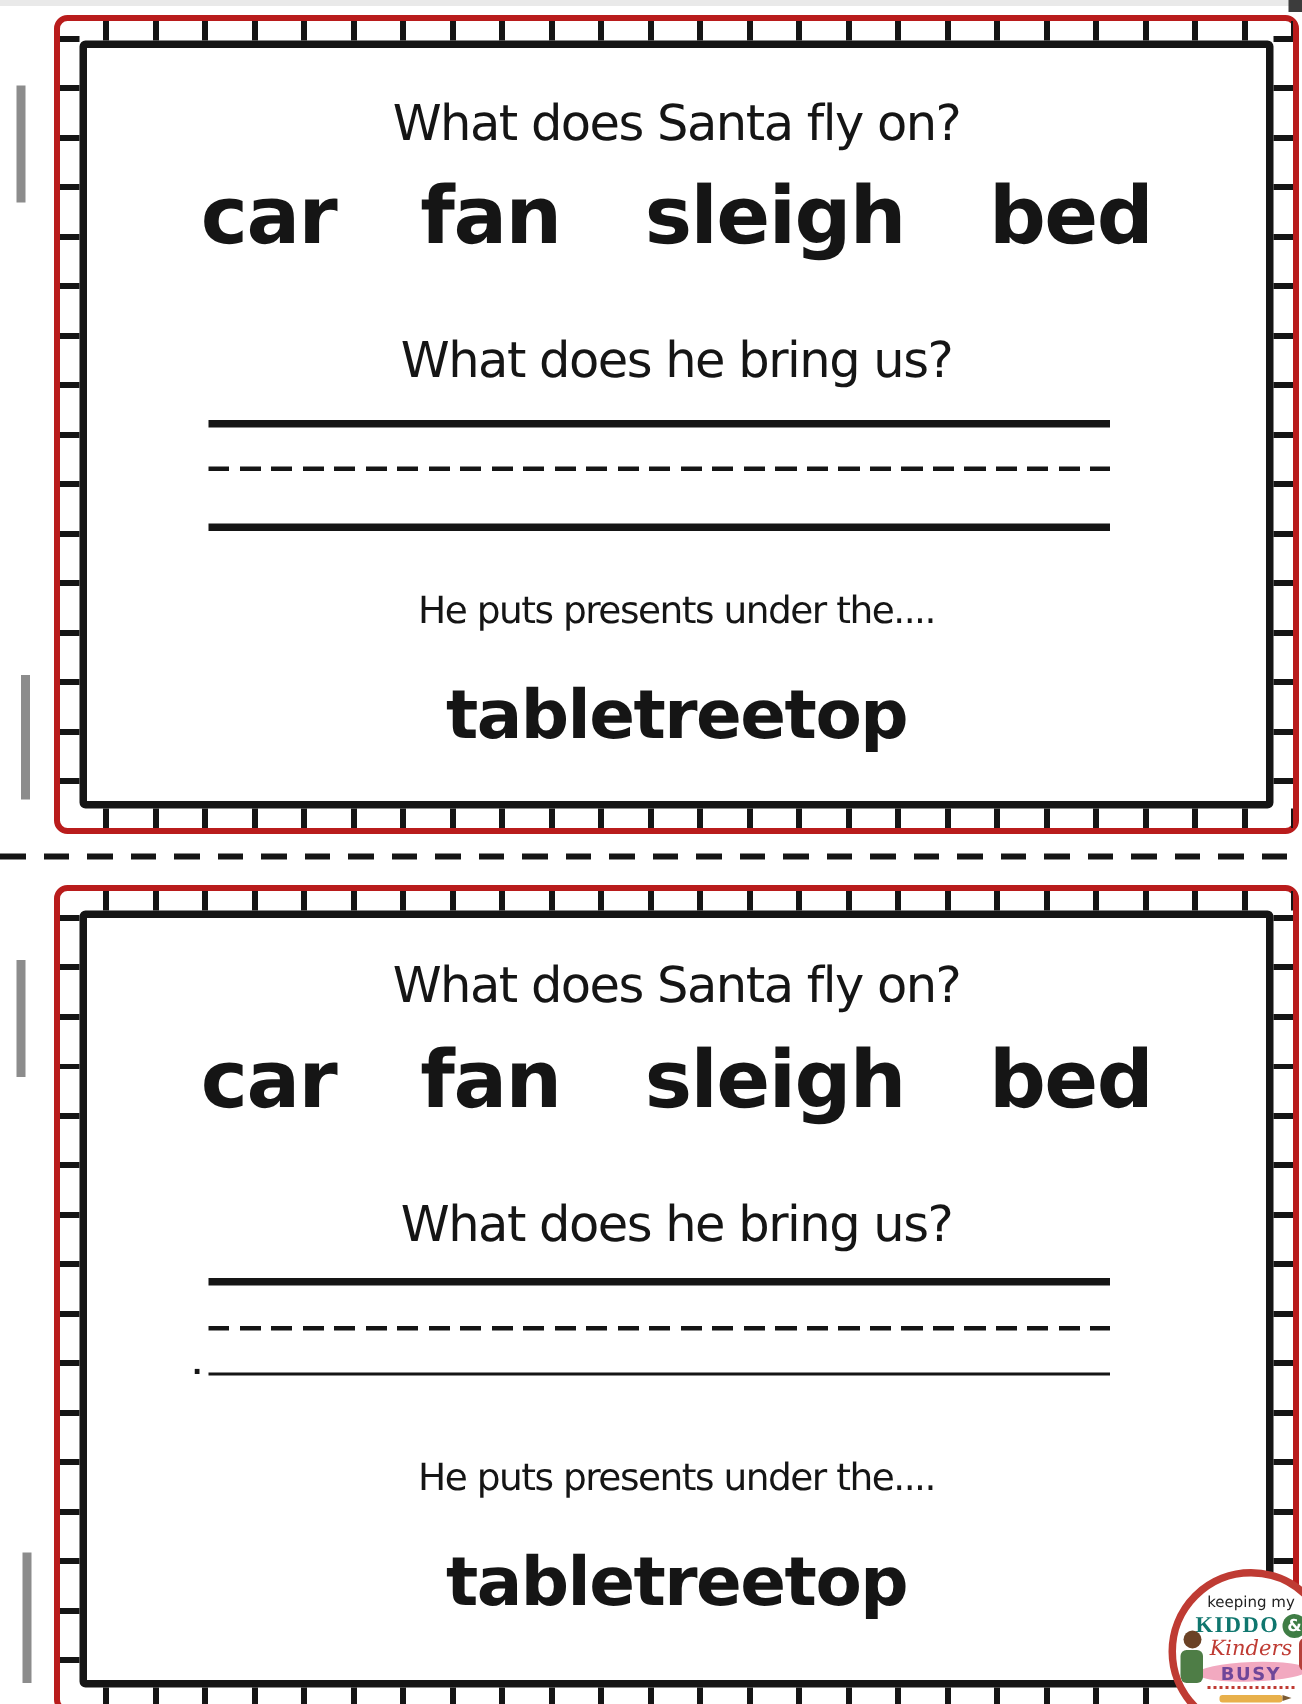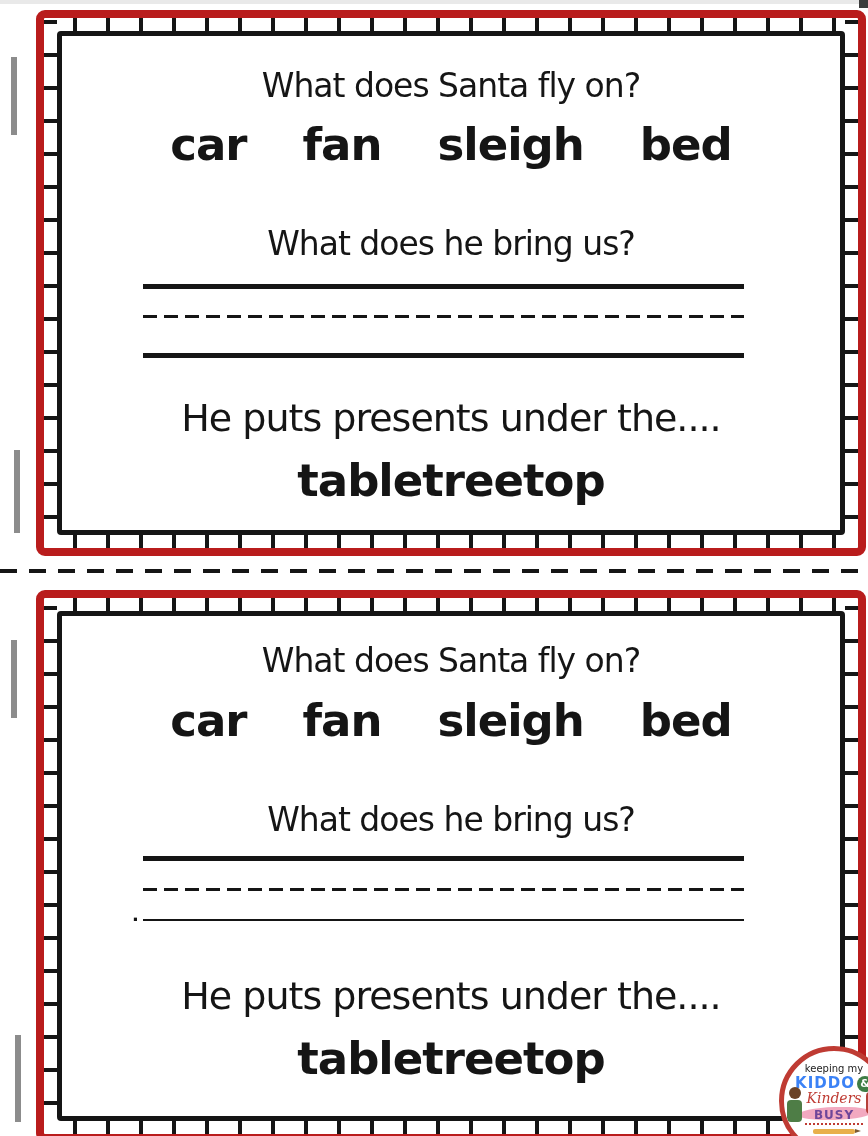--- a/index.html
+++ b/index.html
@@ -22,44 +22,44 @@
   .scan-mark.m1 { left:11px; top:57px;  width:6px; height:78px; }
   .scan-mark.m2 { left:14px; top:450px; width:6px; height:83px; }
   .scan-mark.m3 { left:11px; top:640px; width:6px; height:78px; }
   .scan-mark.m4 { left:15px; top:1035px; width:6px; height:87px; }
 
   
   .card {
     position:absolute;
     left:36px; width:830px; height:546px;
     background:#fff;
-    border:8px solid #b91c1c;
+    border:4px solid #b91c1c;
     border-radius:9px;
   }
   .card-1 { top:10px; }
   .card-2 { top:590px; height:552px; }
 
   .rungs { position:absolute; }
   .rung-t { top:0; left:0; right:0; height:13px;
     background:repeating-linear-gradient(90deg, transparent 0 29px, #151515 29px 33px); }
   .rung-b { bottom:0; left:0; right:0; height:13px;
     background:repeating-linear-gradient(90deg, transparent 0 29px, #151515 29px 33px); }
   .rung-l { left:0; top:0; bottom:0; width:13px;
     background:repeating-linear-gradient(0deg, transparent 0 29px, #151515 29px 33px); }
   .rung-r { right:0; top:0; bottom:0; width:13px;
     background:repeating-linear-gradient(0deg, transparent 0 29px, #151515 29px 33px); }
   .inner-frame { position:absolute; inset:13px; border:5px solid #151515; border-radius:4px; background:#fff; }
 
   .row { position:absolute; left:24px; right:24px; text-align:center; }
   .q  { font-size:33px; letter-spacing:-1px; white-space:nowrap; }
   .q1 { top:48px; }
   .q2 { top:206px; }
-  .q3 { top:378px; font-size:38px; }
+  .q3 { top:378px; font-size:25px; }
   .choices { display:flex; justify-content:center; align-items:baseline; font-weight:700; white-space:nowrap; }
-  .c1 { top:100px; font-size:45px; gap:56px; letter-spacing:-1px; }
+  .c1 { top:100px; font-size:53px; gap:56px; letter-spacing:-1px; }
   .c2 { top:436px; font-size:45px; letter-spacing:-1px; }
 
   
   .wline { position:absolute; left:99px; width:601px; }
   .solid  { height:5px; background:#151515; }
   .dashed { height:3px;
     background:repeating-linear-gradient(90deg, #151515 0 14px, transparent 14px 21px); }
   .l1 { top:266px; }
   .l2 { top:297px; }
   .l3 { top:335px; }
@@ -76,21 +76,21 @@
   
   .cut-line { position:absolute; left:0; top:569px; width:868px; height:4px;
     background:repeating-linear-gradient(90deg, #151515 0 17px, transparent 17px 29px); }
 
   
   .logo { position:absolute; left:779px; top:1046px; width:110px; height:110px;
     background:#fff; border:5px solid #bf3b33; border-radius:50%;
     z-index:5; text-align:center; padding-top:12px; overflow:hidden; }
   .logo-line1 { font-size:10px; color:#222; letter-spacing:0; }
   .logo-row { margin-top:-1px; }
-  .logo-kiddo { font-size:15px; font-weight:700; color:#3b82f6; letter-spacing:1px; }
+  .logo-kiddo { font-size:15px; font-weight:700; color:#0f766e; letter-spacing:1px;font-family:Liberation Serif, serif; }
   .logo-amp { display:inline-block; width:16px; height:16px; line-height:16px; margin-left:2px;
     background:#3f7d45; color:#fff; font-size:11px; font-weight:700; border-radius:50%;
     vertical-align:middle; }
   .logo-kinders { font-size:14px; font-style:italic; color:#bf3b33;
     font-family:"DejaVu Serif", serif; margin-top:-2px; }
   .busy-wrap { position:relative; height:18px; margin-top:-2px; }
   .swoosh { position:absolute; left:14px; top:3px; width:74px; height:13px;
     background:#f2a9c0; border-radius:50%; transform:rotate(-2deg); }
   .logo-busy { position:relative; font-size:12px; font-weight:700; color:#6f4699; letter-spacing:1px; }
   .dotline { width:58px; margin:1px auto 0; border-top:2px dotted #bf3b33; }

